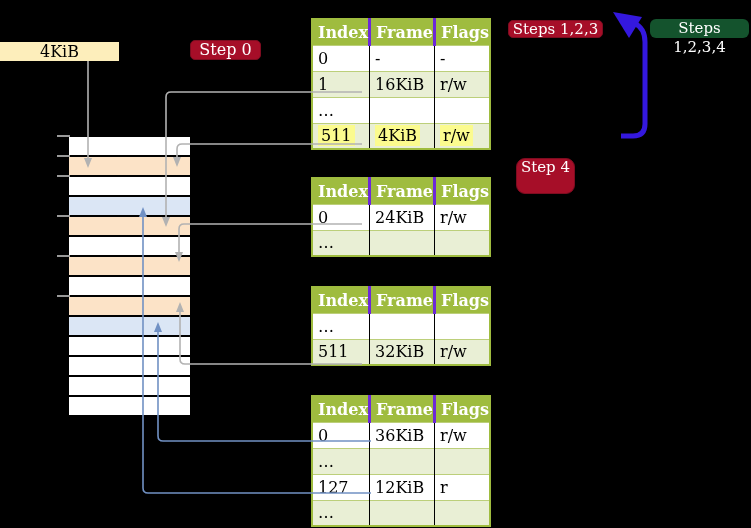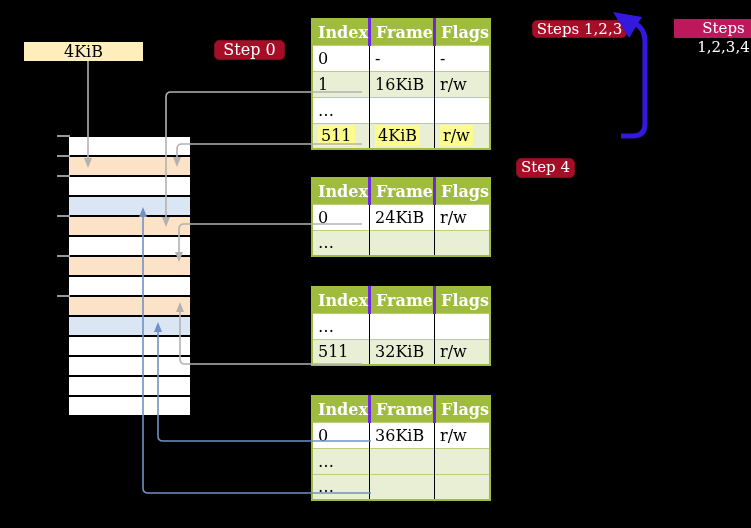--- a/index.html
+++ b/index.html
@@ -26,29 +26,29 @@
   .ptable td{
     height:26px;padding:0 0 0 5px;border-right:1px solid #000;
     border-top:1px solid #bccf7a;box-sizing:border-box;white-space:nowrap;
   }
   .ptable td:last-child{border-right:none;}
   .tone-white td{background:#ffffff;}
   .tone-green td{background:#e9efd5;}
   .tone-green-hl td{background:#e9efd5;}
   .tone-green-hl .ct{background:#fbfb8e;padding:1px 3px;}
   
-  .lbl{position:absolute;box-sizing:border-box;text-align:center;margin-left:24px;}
+  .lbl{position:absolute;box-sizing:border-box;text-align:center;}
   .frame-size{left:0;top:42px;width:119px;height:19px;line-height:19px;
     background:#fdeebb;color:#000;font-size:16px;}
   .step-red{background:#a60e28;border:1px solid #7e0c20;border-radius:5px;color:#fff;}
-  .step-blue{background:#be185d;border-radius:1px;color:#fff;}
+  .step-blue{background:#14532d;border-radius:6px;color:#fff;}
   .step0{left:190px;top:40px;width:71px;height:20px;line-height:18px;font-size:16px;}
   .steps123{left:508px;top:20px;width:95px;height:18px;line-height:16px;font-size:15px;}
   .steps1234{left:650px;top:19px;width:99px;height:19px;line-height:19px;font-size:15px;}
-  .step4{left:492px;top:158px;width:59px;height:20px;line-height:16px;font-size:15px;}
+  .step4{left:516px;top:158px;width:59px;height:36px;line-height:16px;font-size:15px;border-radius:9px;}
   
   .overlay{position:absolute;left:0;top:0;pointer-events:none;}
 </style>
 </head>
 <body>
 
 <div class="canvas">
 
   <div class="strip">
     <div class="mrow c-white"></div>
@@ -172,20 +172,25 @@
     </tr>
     <tr class="tone-white">
       <td><span class="ct">0</span></td>
       <td><span class="ct">36KiB</span></td>
       <td><span class="ct">r/w</span></td>
     </tr>
     <tr class="tone-green">
       <td><span class="ct">…</span></td>
       <td><span class="ct"></span></td>
       <td><span class="ct"></span></td>
+    </tr>
+    <tr class="tone-white">
+      <td><span class="ct">127</span></td>
+      <td><span class="ct">12KiB</span></td>
+      <td><span class="ct">r</span></td>
     </tr>
     <tr class="tone-green">
       <td><span class="ct">…</span></td>
       <td><span class="ct"></span></td>
       <td><span class="ct"></span></td>
     </tr>
   </tbody>
     </table>
 
   <svg class="overlay" width="751" height="528" viewBox="0 0 751 528">

